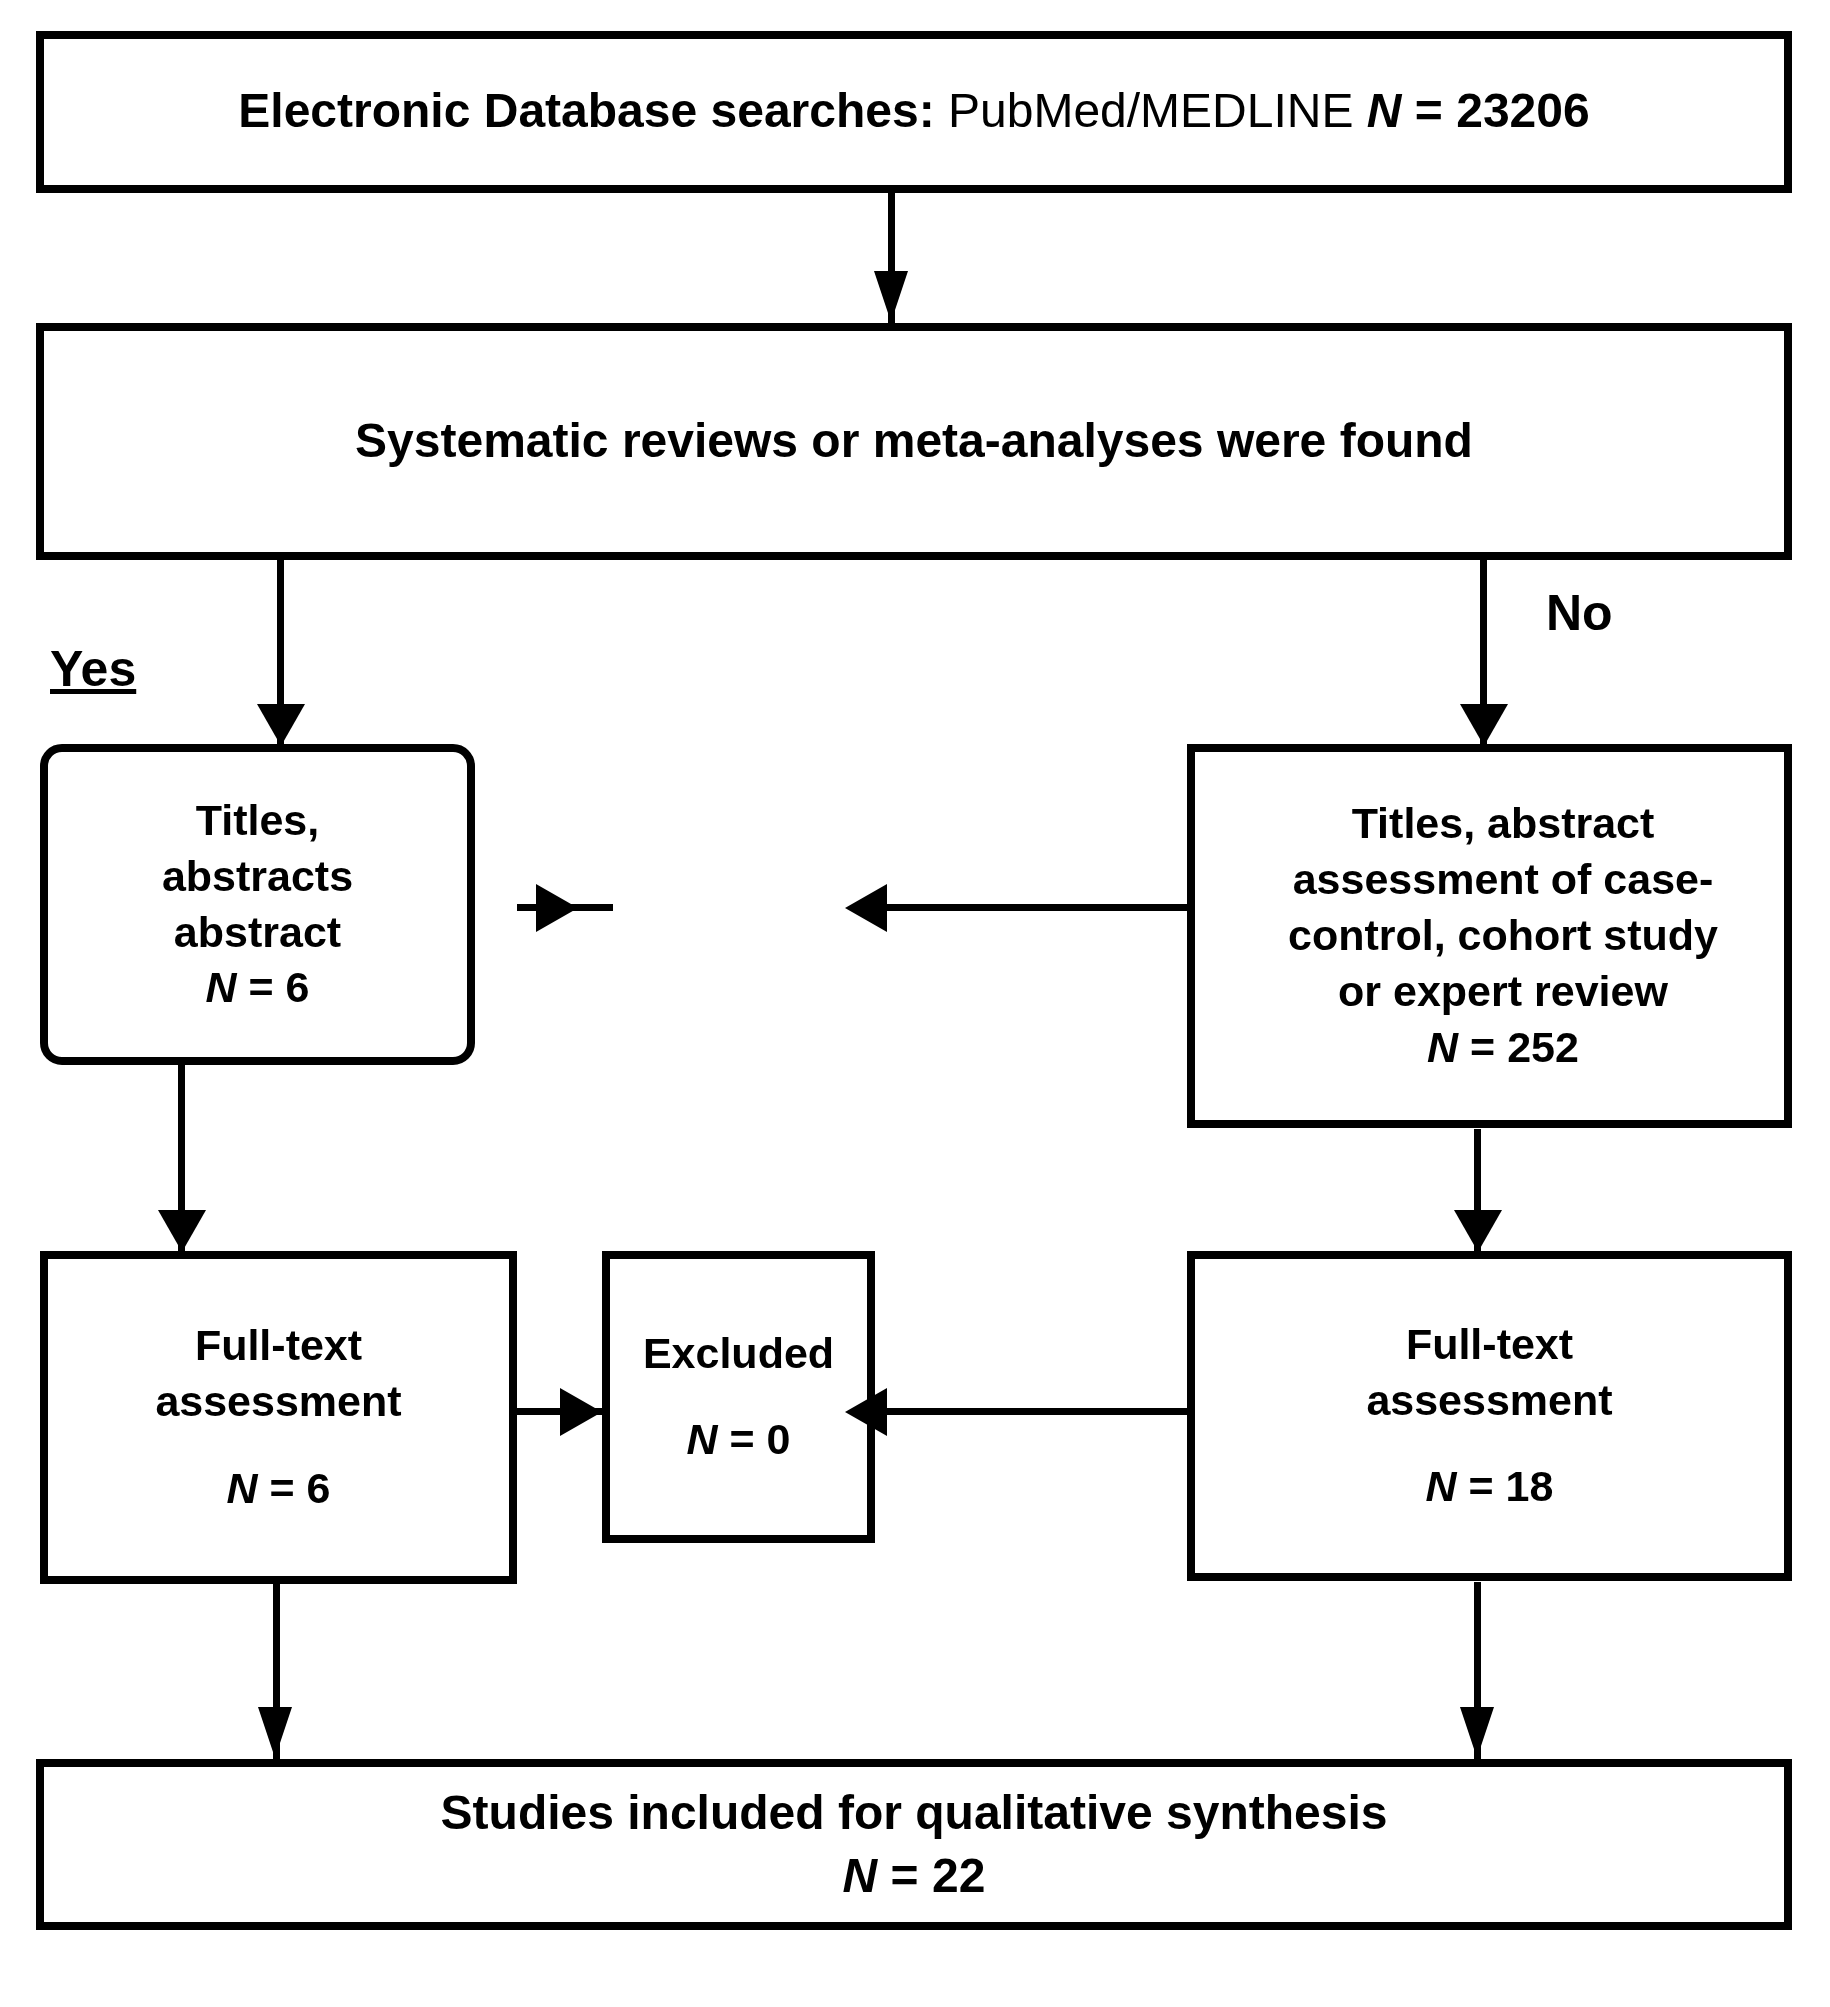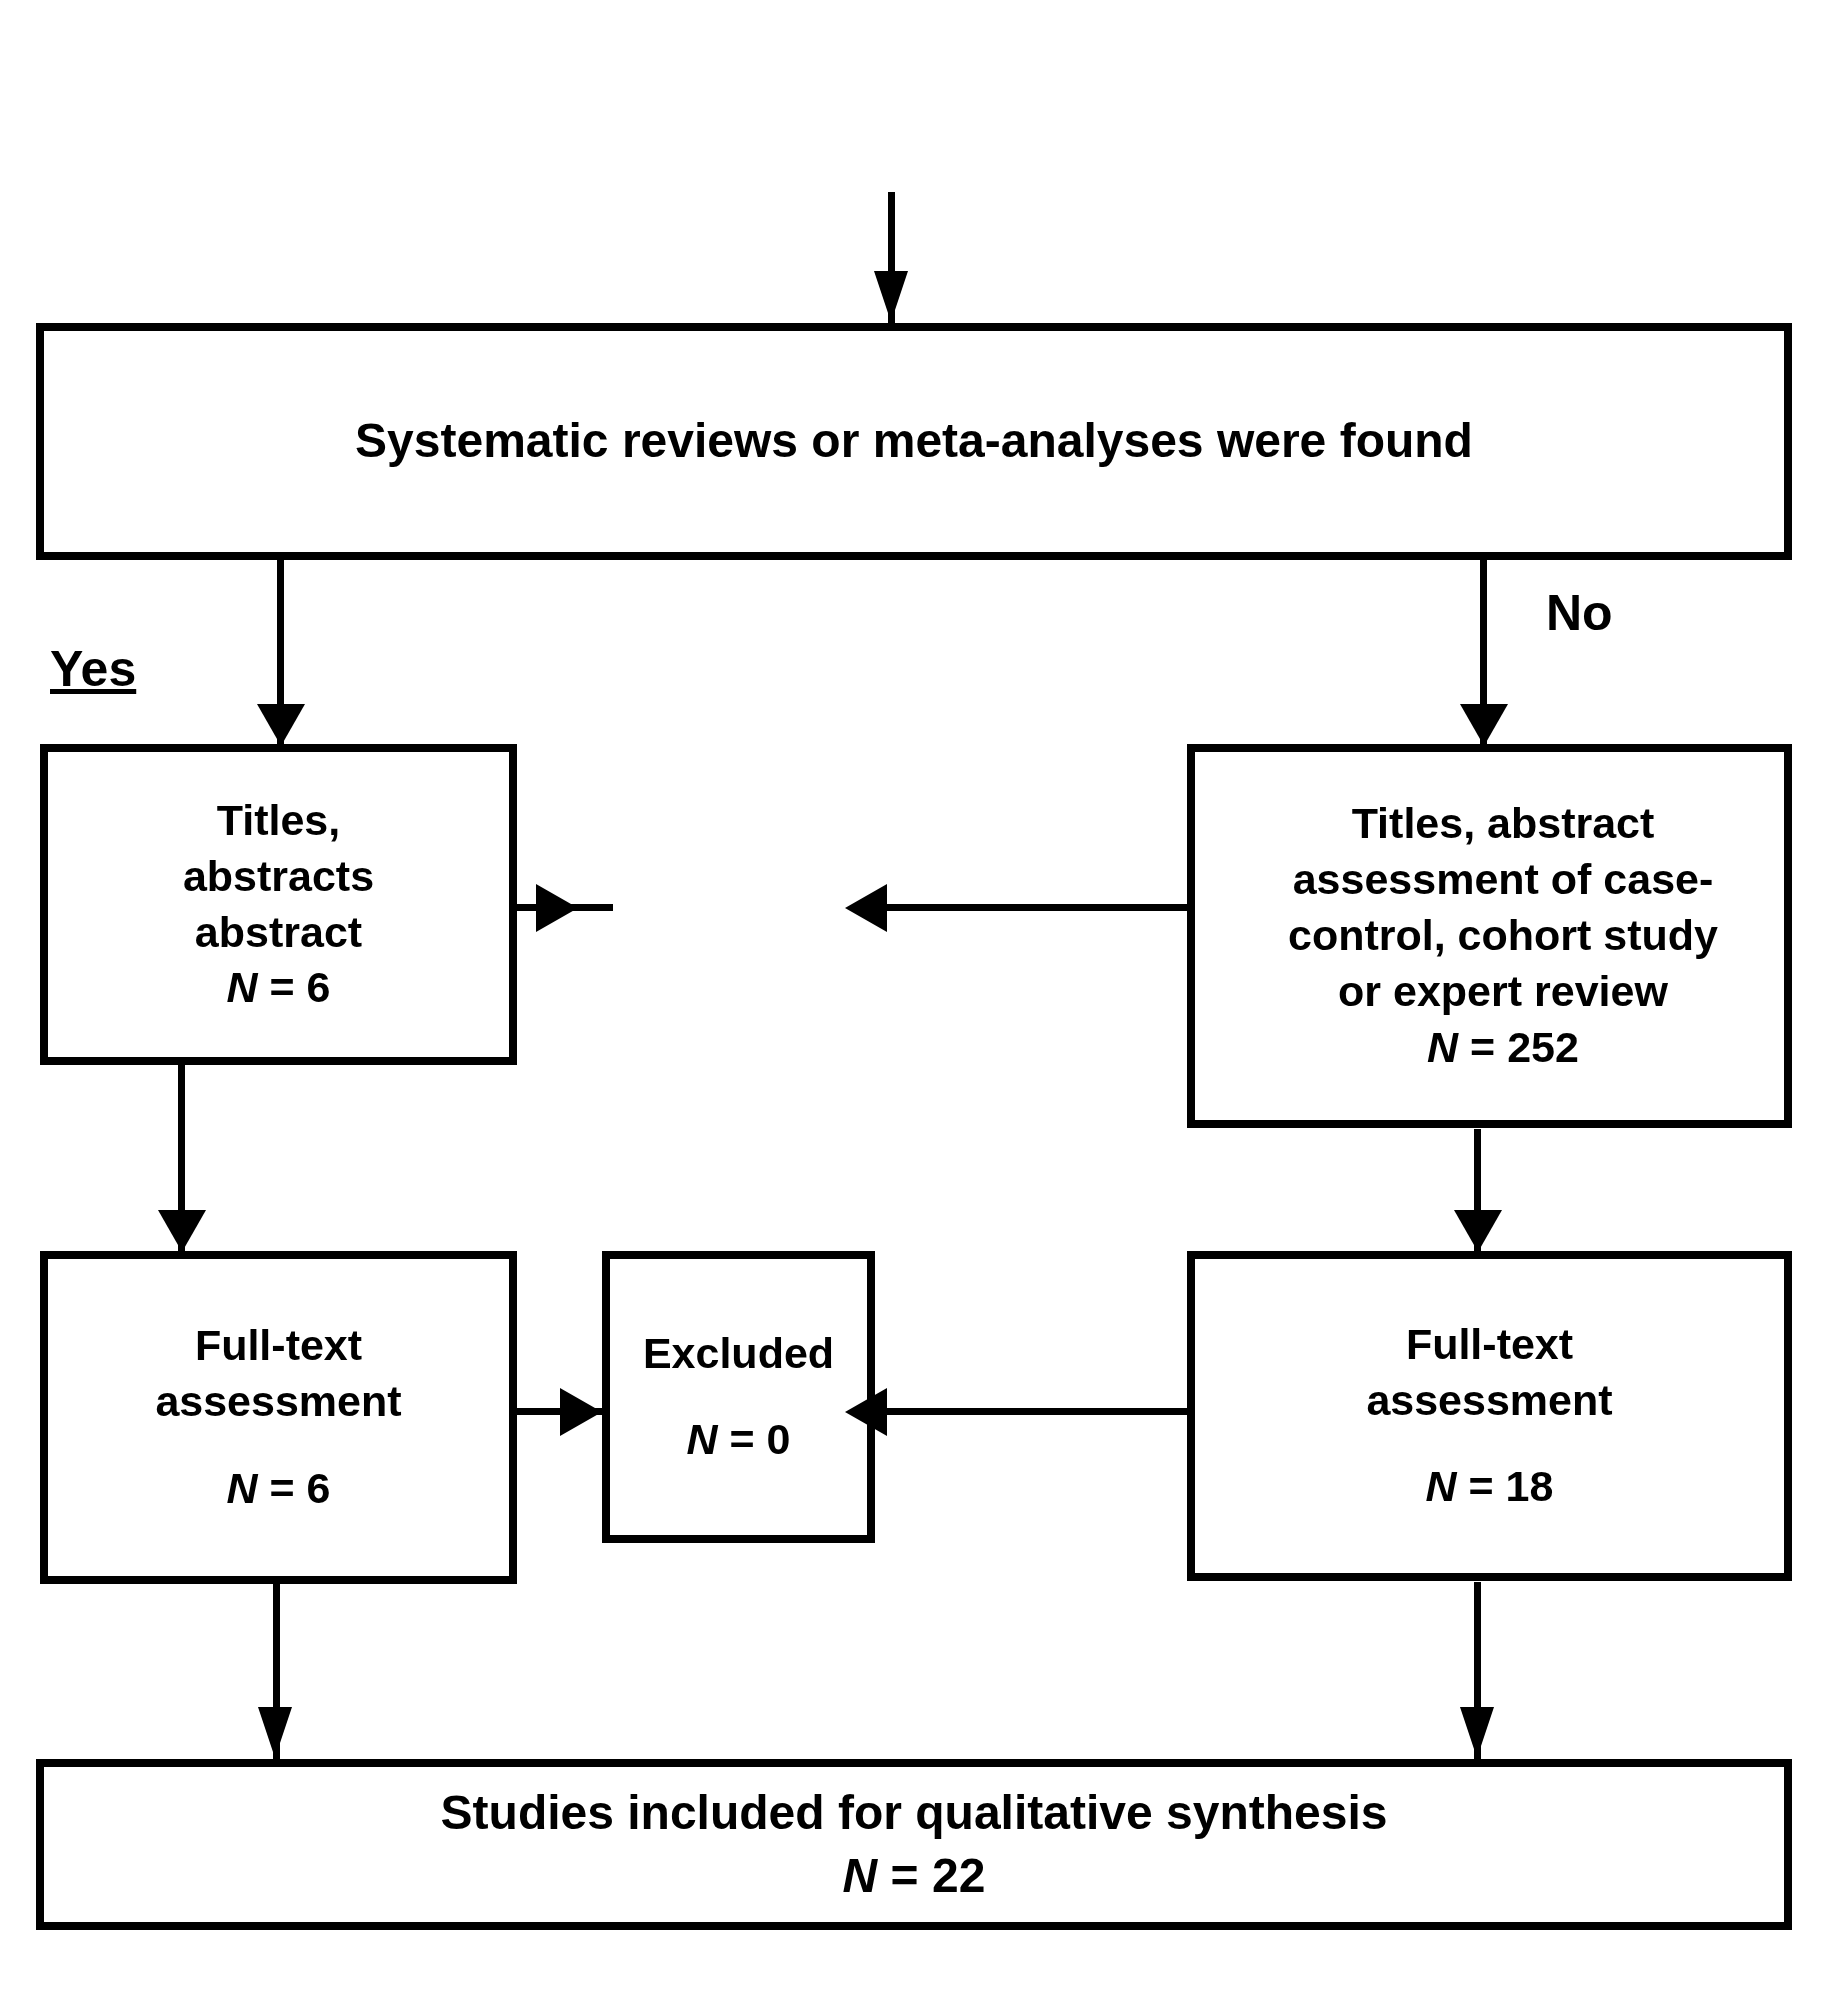--- a/index.html
+++ b/index.html
@@ -77,37 +77,42 @@
     font-size: 50px;
     font-weight: bold;
     white-space: nowrap;
   }
 </style>
 </head>
 <body>
 
 <div id="flow">
 
+  <div class="box wide" style="left:36px; top:30.5px; width:1756px; height:162px;">
+    <div class="inner">
+      <span>Electronic Database searches:</span><span class="reg"> PubMed/MEDLINE </span><span class="n">N</span><span> = 23206</span>
+    </div>
+  </div>
 
   <div class="vline" style="left:888px; top:192px; height:184px;"></div>
   <div class="arrow-down slim" style="left:874px; top:271px;"></div>
 
   <div class="box wide" style="left:36px; top:323px; width:1756px; height:237px;">
     <div class="inner">Systematic reviews or meta-analyses were found</div>
   </div>
 
   <div class="vline" style="left:277px; top:560px; height:184px;"></div>
   <div class="arrow-down" style="left:257px; top:704px;"></div>
   <div class="branch-label" style="left:50px; top:640px;text-decoration:underline;">Yes</div>
 
   <div class="vline" style="left:1480px; top:560px; height:184px;"></div>
   <div class="arrow-down" style="left:1460px; top:704px;"></div>
   <div class="branch-label" style="left:1546px; top:584px;">No</div>
 
-  <div class="box col" style="left:40px; top:744px; width:477px; height:321px;">
+  <div class="box col" style="left:40px; top:744px; width:435px; height:321px;border-radius:22px;">
     <div class="inner">
       <span>Titles,</span><br>
       <span>abstracts</span><br>
       <span>abstract</span><br>
       <span class="n">N</span><span> = 6</span>
     </div>
   </div>
 
   <div class="hline" style="left:517px; top:904px; width:96px;"></div>
   <div class="arrow-right" style="left:536px; top:884px;"></div>

